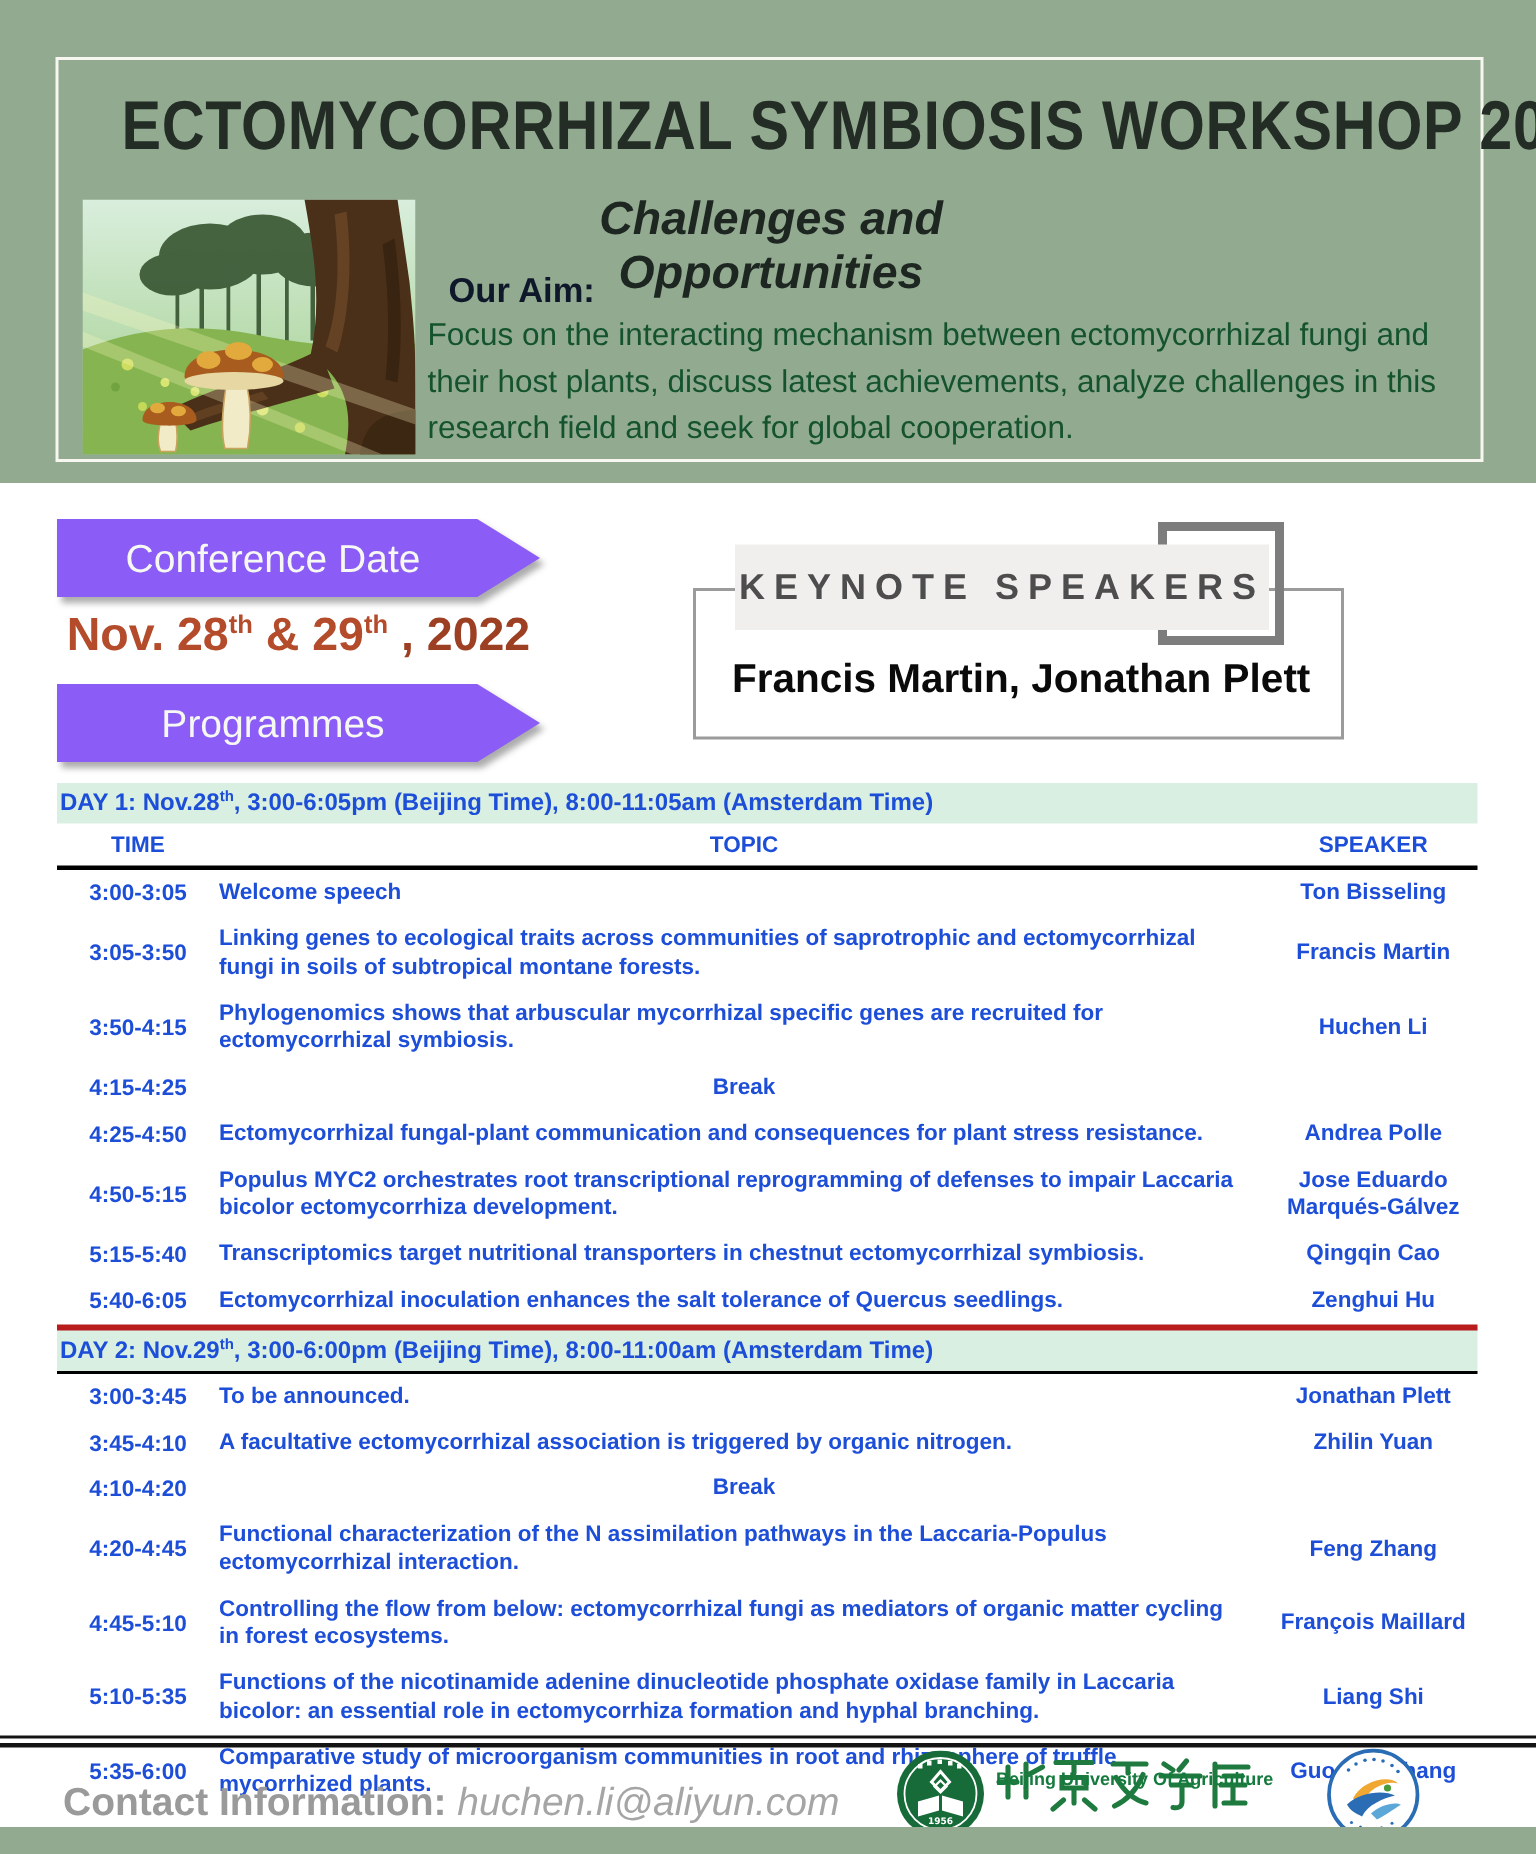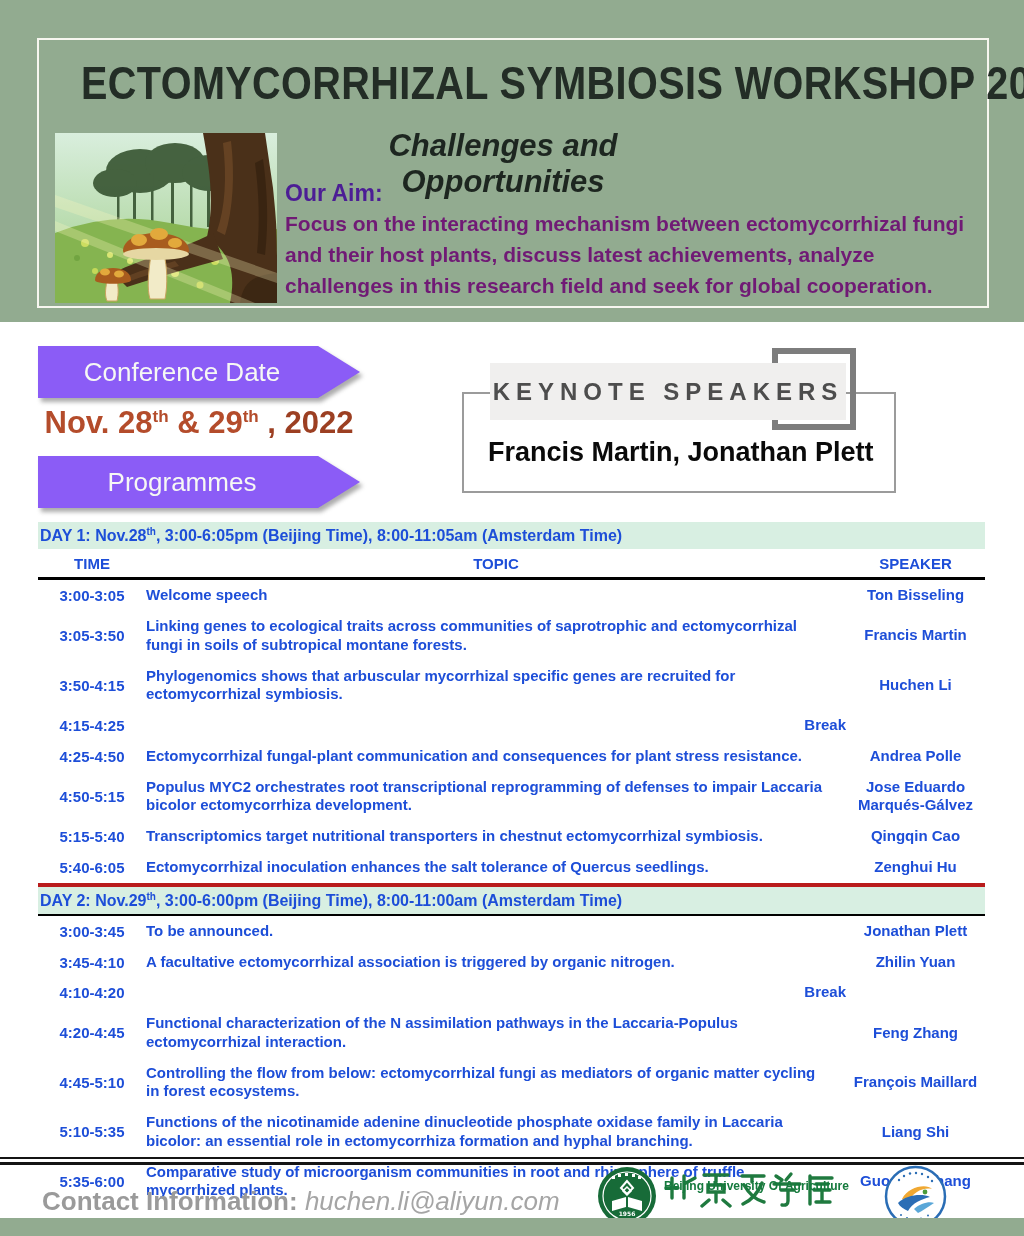--- a/index.html
+++ b/index.html
@@ -9,25 +9,25 @@
   }
   
   .header-band{position:absolute;left:0;top:0;width:1024px;height:322px;background:#92ab90;}
   .header-frame{position:absolute;left:37px;top:38px;width:948px;height:266px;border:2px solid #f7f7f0;}
   .main-title{position:absolute;left:0;top:56px;width:1024px;text-align:center;}
   .main-title span{
     display:inline-block;transform:scaleX(.86);transform-origin:center;
     font-size:46px;font-weight:bold;color:#232d26;white-space:nowrap;letter-spacing:.5px;
   }
   .hero{position:absolute;left:55px;top:133px;width:222px;height:170px;}
-  .subtitle{position:absolute;left:283px;top:128px;width:440px;text-align:center;
+  .subtitle{position:absolute;left:294px;top:128px;width:440px;text-align:center;
     font-size:31px;font-weight:bold;font-style:italic;color:#1d2620;}
-  .aim-label{position:absolute;left:285px;top:180px;font-size:23px;font-weight:bold;color:#4c1d95;}
-  .aim-text{position:absolute;left:285px;top:208px;width:700px;font-size:21px;font-weight:bold;
-    color:#701a75;line-height:1.48;}
+  .aim-label{position:absolute;left:299px;top:180px;font-size:23px;font-weight:bold;color:#0f172a;}
+  .aim-text{position:absolute;left:285px;top:208px;width:700px;font-size:21px;font-weight:normal;
+    color:#14532d;line-height:1.48;}
   
   .banner-wrap{position:absolute;left:38px;width:322px;height:52px;
     filter:drop-shadow(3px 4px 2px rgba(70,70,70,.45));}
   .banner{width:100%;height:100%;background:#8b5cf6;color:#f6f8f4;display:flex;align-items:center;
     justify-content:center;font-size:26px;clip-path:polygon(0 0,87% 0,100% 50%,87% 100%,0 100%);
     padding-right:34px;box-sizing:border-box;}
   .banner-date{top:346px;}
   .banner-prog{top:456px;}
   .date-line{position:absolute;left:38px;top:405px;width:322px;text-align:center;
     font-size:31px;font-weight:bold;color:#b44c2b;white-space:nowrap;}
@@ -50,21 +50,21 @@
   .day-bar.day2 td{border-top:4px solid #b91c1c;border-bottom:2px solid #000;}
   .day-bar sup{font-size:10px;}
   .col-head td{text-align:center;font-size:15px;padding:6px 0 5px 0;border-bottom:3px solid #000;}
   .col-time{width:108px;}
   .col-topic{width:700px;}
   .col-speaker{width:139px;}
   .row td{padding:6px 0;}
   .row .t-time{text-align:center;}
   .row .t-topic{padding-right:14px;line-height:1.25;}
   .row .t-speaker{text-align:center;line-height:1.25;padding-left:2px;padding-right:2px;margin-left:24px;}
-  .row.break .t-topic{text-align:right;padding-right:0;}
+  .row.break .t-topic{text-align:center;padding-right:0;}
   .bottom-rule{position:absolute;left:0;top:1157px;width:1024px;height:3px;
     border-top:2px solid #141414;border-bottom:3px solid #141414;}
   
   .contact{position:absolute;left:42px;top:1186px;font-size:26px;color:#9a9a9a;white-space:nowrap;}
   .contact .lbl{font-weight:bold;}
   .contact .mail{font-style:italic;color:#a5a5a5;}
   .bua-seal{position:absolute;left:598px;top:1167px;width:58px;height:58px;}
   .bua-callig{position:absolute;left:664px;top:1170px;width:172px;height:38px;}
   .bua-en{position:absolute;left:664px;top:1179px;width:190px;font-size:12px;font-weight:bold;color:#157a3d;}
   .blue-emblem{position:absolute;left:884px;top:1165px;width:63px;height:63px;}

